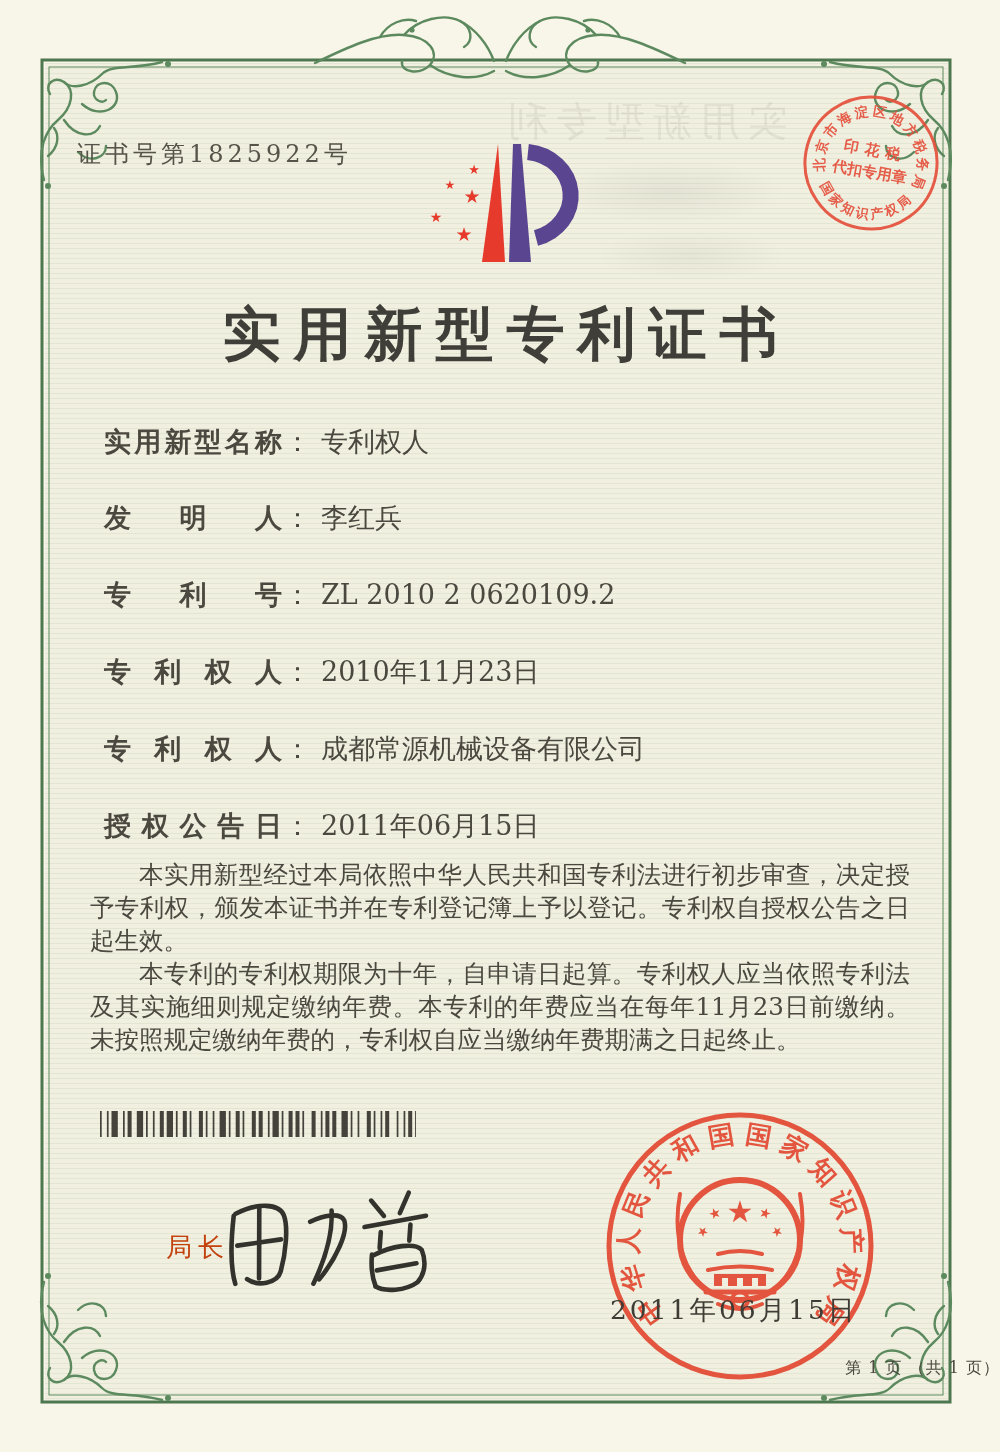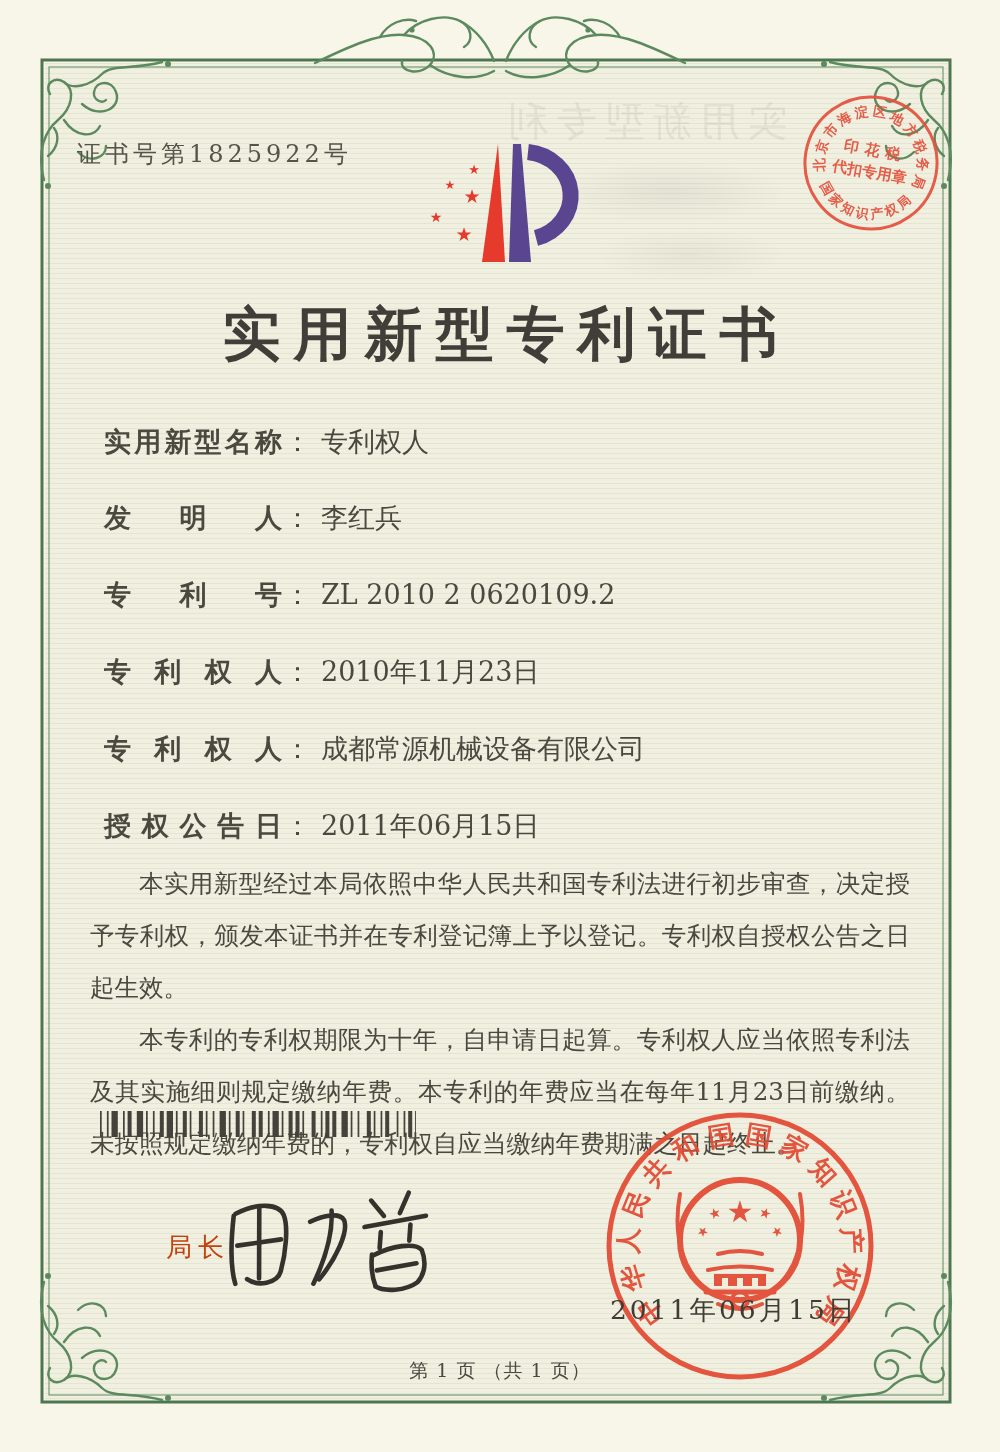--- a/index.html
+++ b/index.html
@@ -17,30 +17,30 @@
   }
   .frame-svg{position:absolute;left:0;top:0;width:1000px;height:1452px;}
   .abs{position:absolute;}
   .cert-no{left:77px;top:138px;font-size:24px;letter-spacing:4px;color:#565349;}
   .logo{left:410px;top:140px;width:175px;height:125px;}
   .title{left:0;right:0;top:288px;text-align:center;font-size:58px;font-weight:700;
          letter-spacing:13px;padding-left:13px;color:#403e38;margin-top:8px;}
   .field{left:104px;font-size:27px;color:#4a483f;white-space:nowrap;}
   .flabel{display:inline-block;width:178px;text-align:justify;text-align-last:justify;font-weight:bold;}
   .fcolon{display:inline-block;margin:0 10px 0 2px;}
-  .paras{left:90px;top:858px;width:820px;font-size:24.5px;line-height:52px;
+  .paras{left:90px;top:858px;width:820px;font-size:24.5px;line-height:33px;
          text-align:justify;color:#4a483f;}
   .paras p{margin:0;text-indent:2em;}
   .barcode{left:100px;top:1111px;width:316px;height:26px;}
   .director{left:166px;top:1230px;font-size:26px;letter-spacing:6px;color:#c2410c;}
   .sig-svg{left:215px;top:1172px;width:260px;height:130px;}
   .big-seal{left:604px;top:1110px;width:272px;height:272px;}
   .seal-date{left:610px;top:1292px;font-size:26.5px;letter-spacing:3px;color:#3e3c34;z-index:6;}
   .tax-stamp{left:801px;top:93px;width:140px;height:140px;}
-  .footer{left:0;right:0;top:1358px;text-align:center;font-size:19px;letter-spacing:1px;color:#4a483f;}
+  .footer{left:0;right:0;top:1358px;text-align:right;font-size:16px;letter-spacing:1px;color:#4a483f;}
   .ghost{left:500px;top:94px;font-size:40px;letter-spacing:8px;
          transform:scaleX(-1);color:rgba(125,115,100,.11);white-space:nowrap;}
   .smudge1{left:555px;top:160px;width:230px;height:64px;
          background:radial-gradient(ellipse at center, rgba(100,95,85,.09), rgba(0,0,0,0) 70%);}
   .smudge2{left:595px;top:228px;width:190px;height:54px;
          background:radial-gradient(ellipse at center, rgba(100,95,85,.07), rgba(0,0,0,0) 70%);}
   .sr-only{position:absolute;width:1px;height:1px;overflow:hidden;clip:rect(0 0 0 0);white-space:nowrap;}
   svg text{font-family:"DejaVu Serif","Liberation Serif",serif;}
 </style>
 </head>

